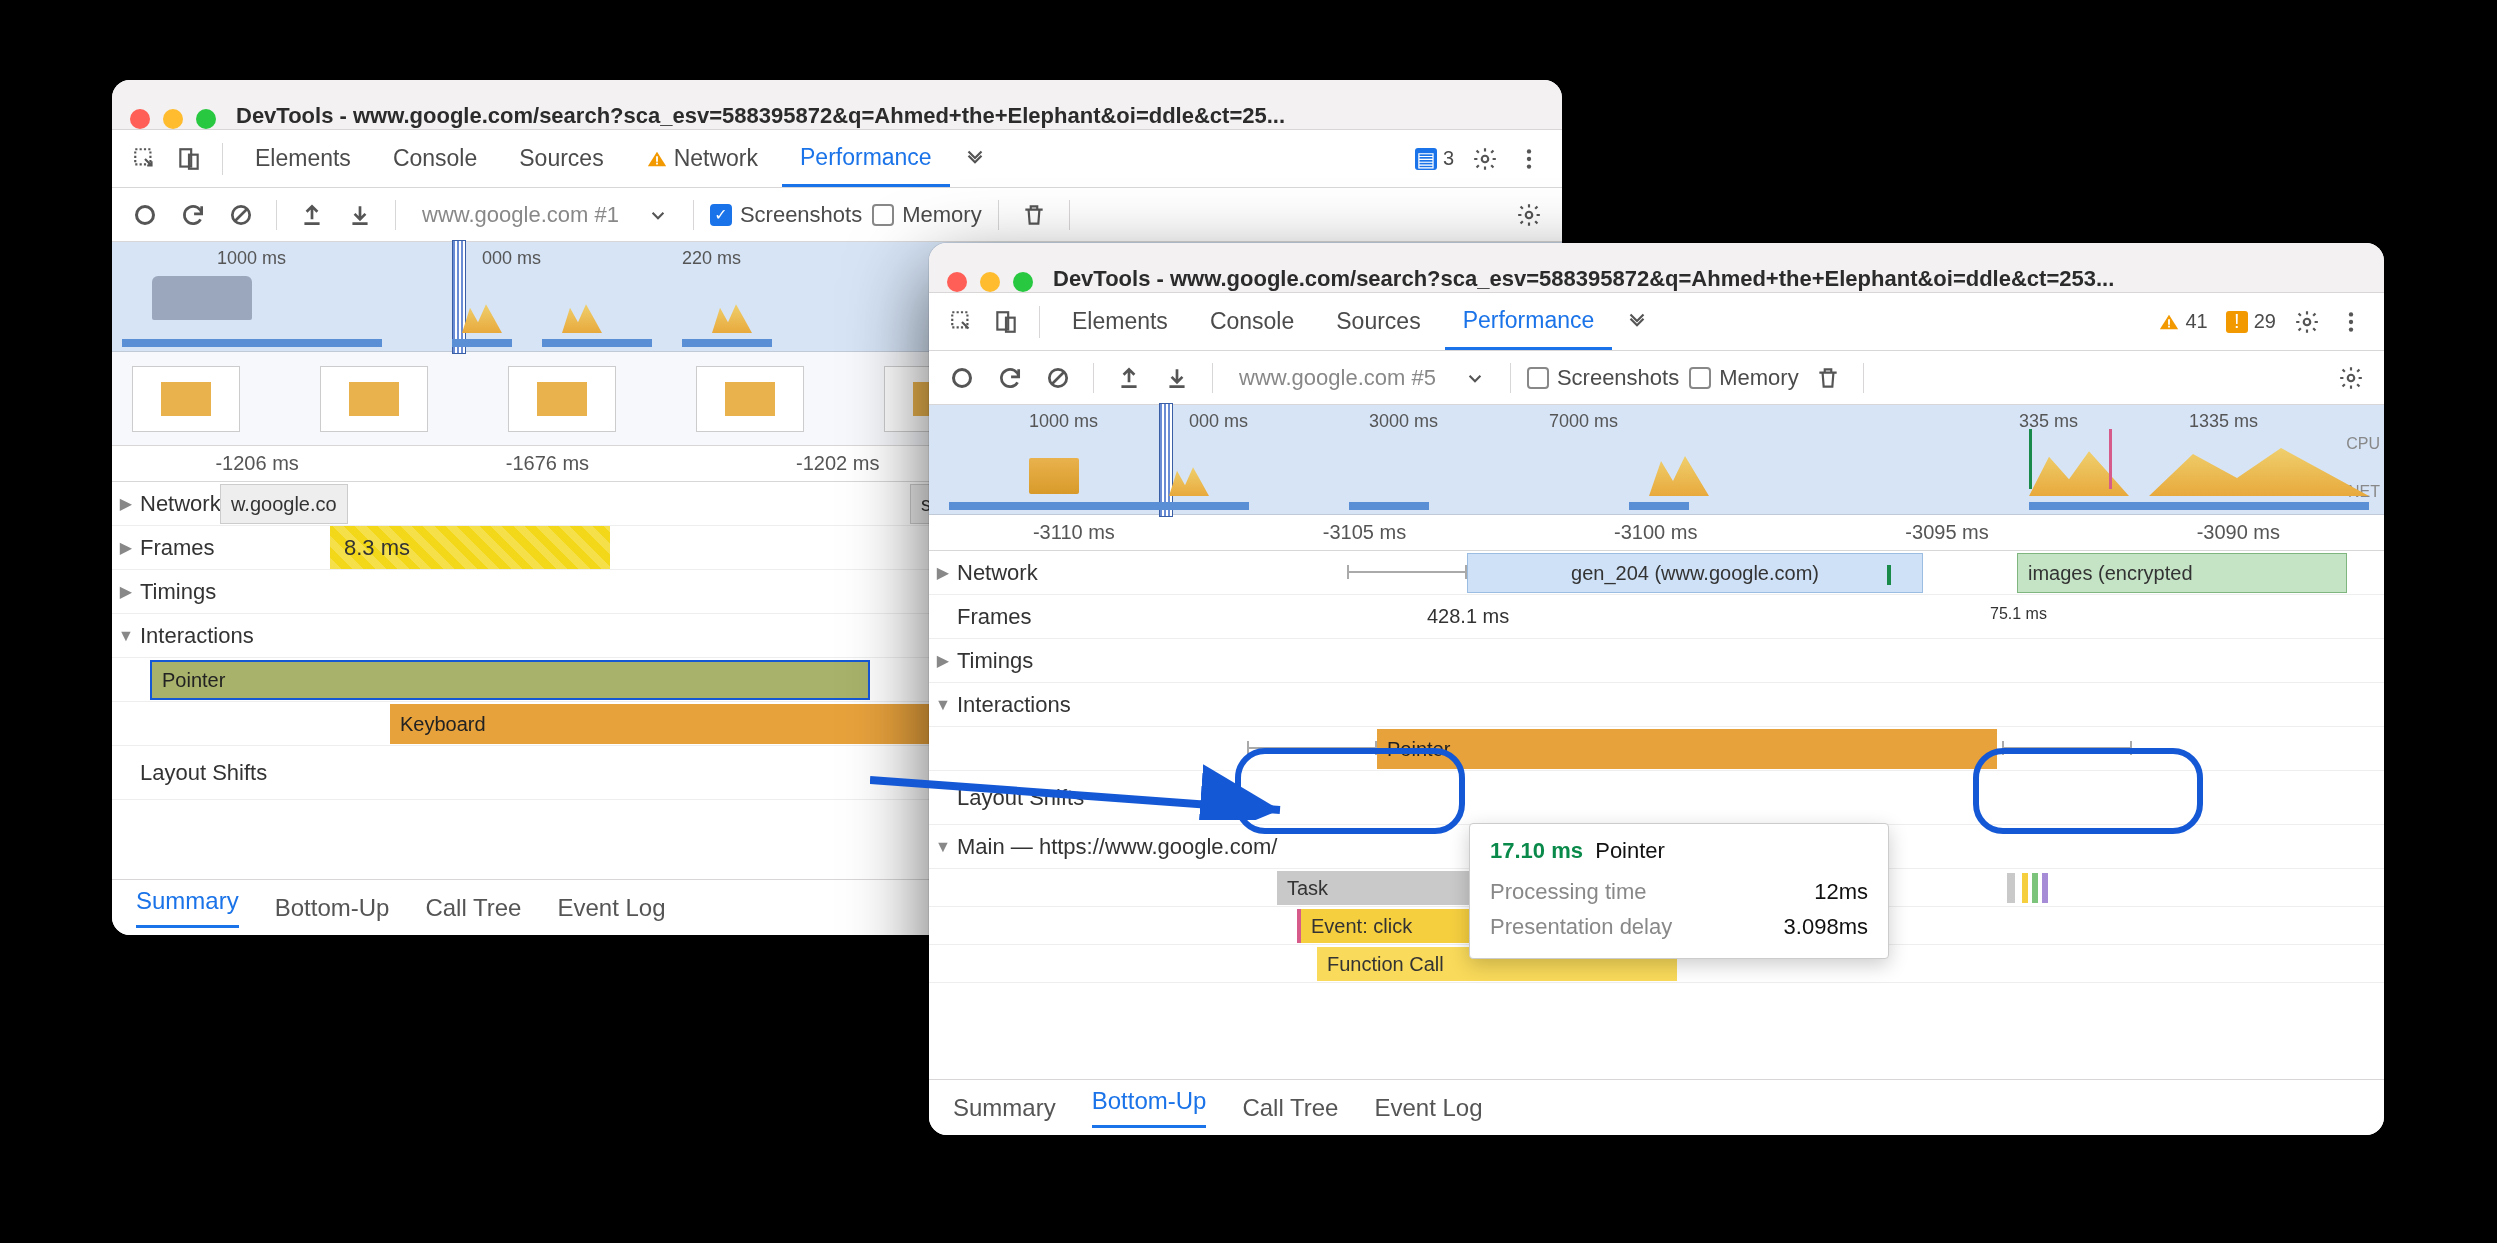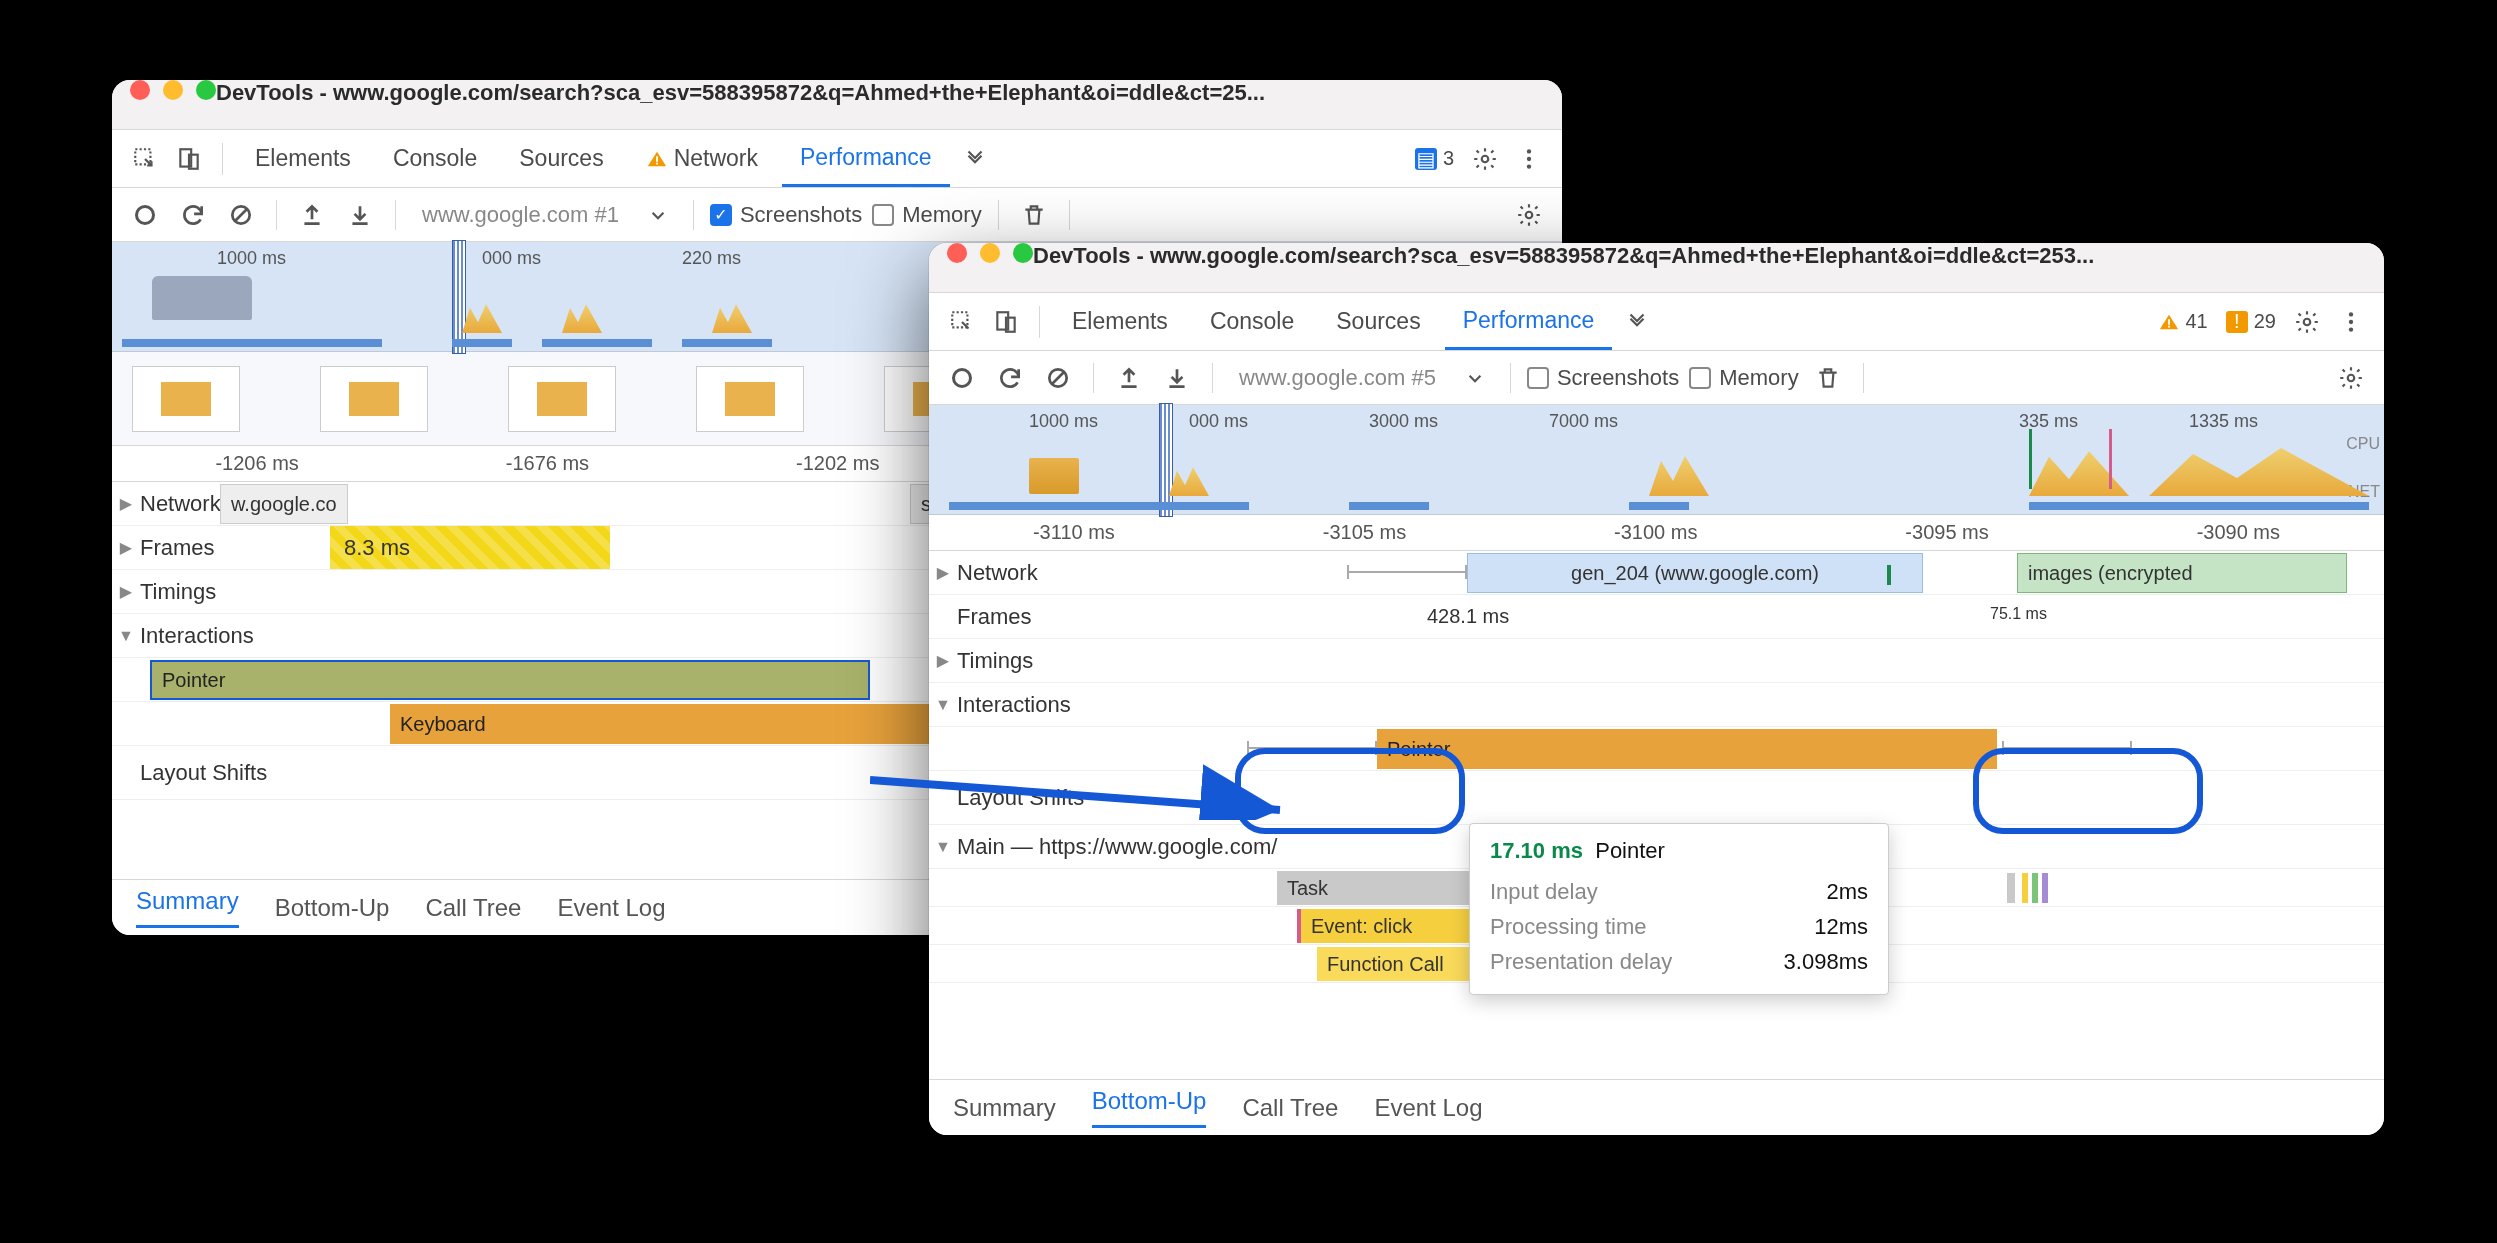--- a/index.html
+++ b/index.html
@@ -17,22 +17,23 @@
     border-radius: 18px;
     box-shadow: 0 30px 80px rgba(0,0,0,0.6), 0 0 0 1px rgba(0,0,0,0.08);
     overflow: hidden;
   }
   .window-left { left: 112px; top: 80px; width: 1450px; height: 855px; z-index: 1; }
   .window-right { left: 929px; top: 243px; width: 1455px; height: 892px; z-index: 2; }
   .titlebar {
     height: 50px;
     background: #f3f1f2;
     display: flex;
-    align-items: flex-start;
+    align-items: flex-end;
     padding: 0 18px;
+    gap: 20px;
     border-bottom: 1px solid #d8d6d7;
   }
   .traffic { display: flex; gap: 13px; }
   .traffic span { width: 20px; height: 20px; border-radius: 50%; display: block; }
   .tl-red { background: #ff5f57; } .tl-yel { background: #febc2e; } .tl-grn { background: #28c840; }
   .title-text { font-weight: 600; font-size: 22px; color: #2b2b2b; white-space: nowrap; overflow: hidden; text-overflow: ellipsis; flex: 1; }
 
   .toolbar {
     height: 58px;
     display: flex;
@@ -605,24 +606,20 @@
     <span class="btab">Call Tree</span>
     <span class="btab">Event Log</span>
   </div>
 
   <div class="highlight-box" style="left:306px;top:505px;width:230px;height:86px"></div>
   <div class="highlight-box" style="left:1044px;top:505px;width:230px;height:86px"></div>
 
   <div class="tooltip" style="left:540px;top:580px;width:420px">
     <div class="ttitle"><span class="ms">17.10 ms</span>&nbsp;&nbsp;<span>Pointer</span></div>
     <div class="trow2">
-        <span class="k">Input delay</span>
-        <span class="v">2ms</span>
-      </div>
-    <div class="trow2">
         <span class="k">Processing time</span>
         <span class="v">12ms</span>
       </div>
     <div class="trow2">
         <span class="k">Presentation delay</span>
         <span class="v">3.098ms</span>
       </div>
   </div>
 </div>
 

